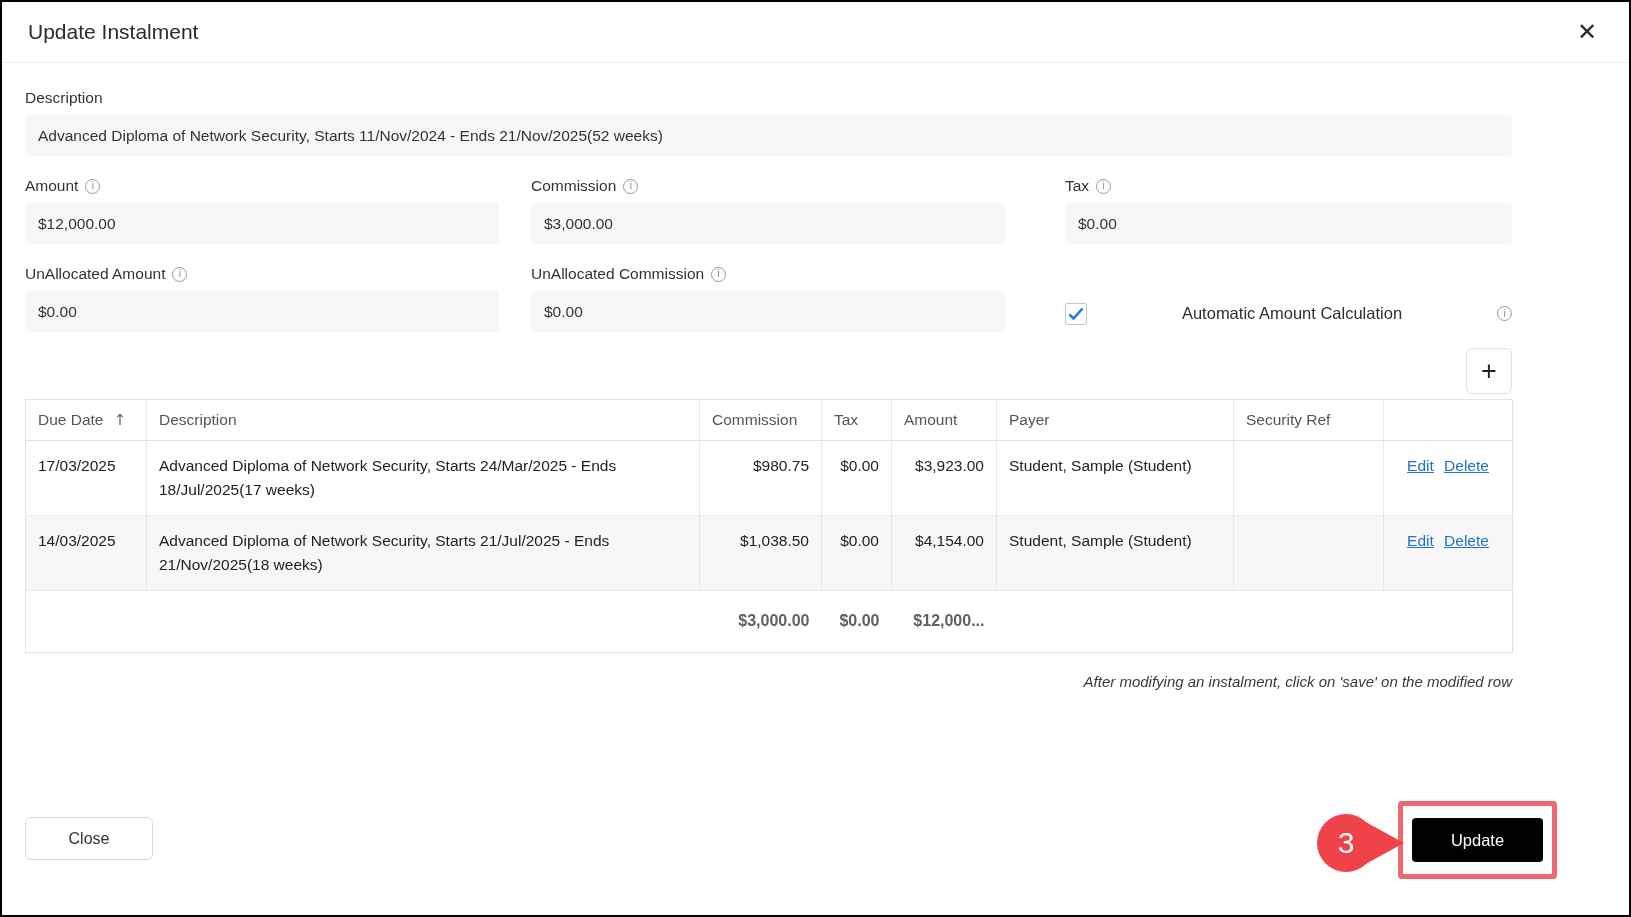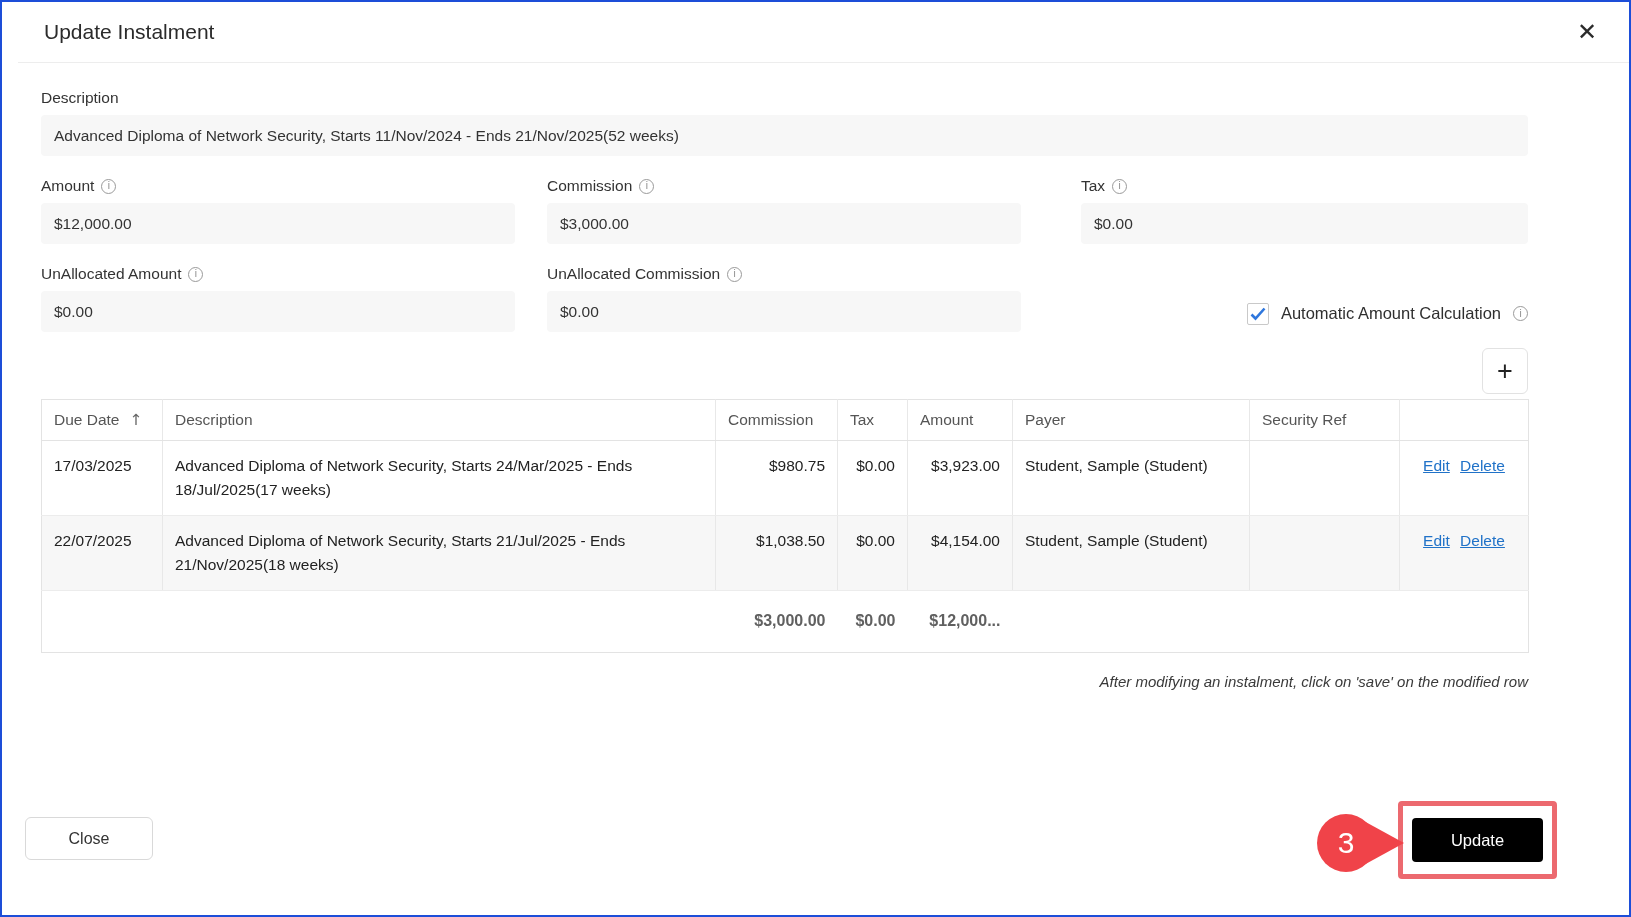--- a/index.html
+++ b/index.html
@@ -6,22 +6,21 @@
   html, body { width: 1631px; height: 917px; }
   body {
     font-family: "Liberation Sans", "DejaVu Sans", sans-serif;
     background: #fff;
     position: relative;
     overflow: hidden;
   }
   .dialog {
     position: absolute; inset: 0;
     background: #fff;
-    border: 2px solid #1d4ed8;
-    padding-left: 16px;
+    border: 2px solid #000000;
   }
   
   .dialog-header {
     height: 61px;
     display: flex; align-items: center; justify-content: space-between;
     padding: 0 32px 0 26px;
     border-bottom: 1px solid #ededed;
   }
   .dialog-title { font-size: 21px; color: #2b2b2b; }
   .close-btn {
@@ -48,21 +47,21 @@
     background: #f7f7f7; border: none; border-radius: 4px;
     padding: 0 13px; font-size: 15.5px; color: #333;
     font-family: inherit; outline: none;
   }
   .field-row { display: flex; margin-top: 21px; }
   .col-a { width: 474px; margin-right: 32px; }
   .col-b { width: 474px; margin-right: 60px; }
   .col-c { width: 447px; }
   .checkbox-line {
     height: 41px; margin-top: 28px;
-    display: flex; align-items: center; justify-content: flex-end; gap: 12px;
+    display: flex; align-items: center; justify-content: space-between; gap: 12px;
   }
   .checkbox {
     width: 22px; height: 22px; background: #fff;
     border: 1px solid #c9c9c9; border-radius: 2px;
     display: inline-flex; align-items: center; justify-content: center;
     cursor: pointer; flex: 0 0 auto;
   }
   .checkbox-label { font-size: 16.5px; color: #2f2f2f; }
   .add-row { width: 1487px; display: flex; justify-content: flex-end; margin-top: 14px; }
   .add-btn {
@@ -245,21 +244,21 @@
           <td class="num">$0.00</td>
           <td class="num">$3,923.00</td>
           <td>Student, Sample (Student)</td>
           <td></td>
           <td class="actions-cell">
             <a class="table-link">Edit</a>
             <a class="table-link">Delete</a>
           </td>
         </tr>
         <tr>
-          <td>22/07/2025</td>
+          <td>14/03/2025</td>
           <td>Advanced Diploma of Network Security, Starts 21/Jul/2025 - Ends 21/Nov/2025(18 weeks)</td>
           <td class="num">$1,038.50</td>
           <td class="num">$0.00</td>
           <td class="num">$4,154.00</td>
           <td>Student, Sample (Student)</td>
           <td></td>
           <td class="actions-cell">
             <a class="table-link">Edit</a>
             <a class="table-link">Delete</a>
           </td>

